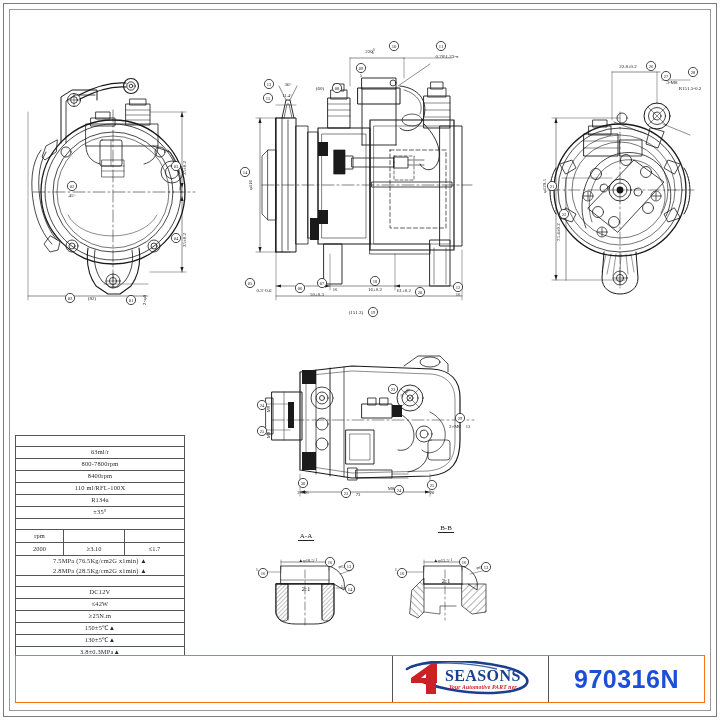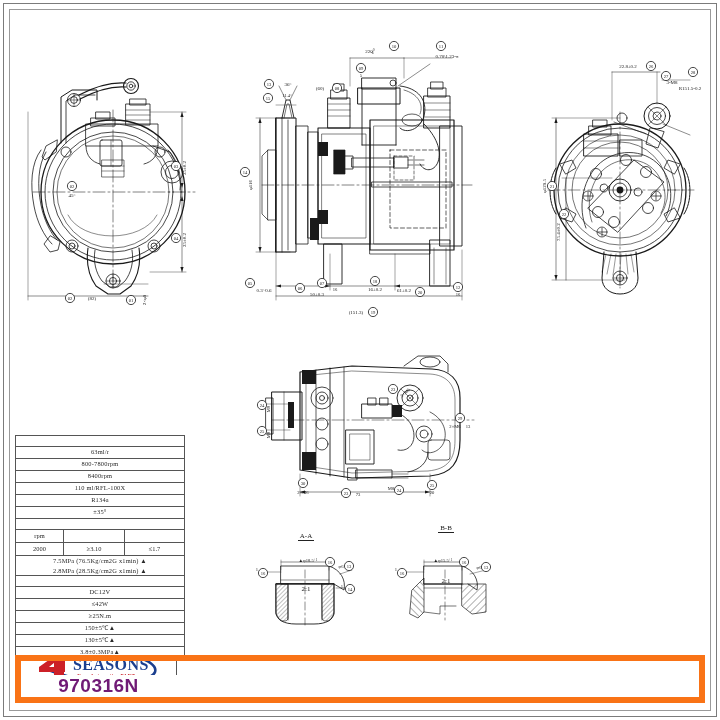--- a/index.html
+++ b/index.html
@@ -47,36 +47,35 @@
     color:#2a2a2a;
   }
   #spec-table .rpmrow .c:last-child{border-right:none;}
   #spec-table .rpmrow .c1{width:48px;}
   #spec-table .rpmrow .c2{width:61px;}
   #spec-table .rpmrow .c3{flex:1;}
 
   
   #title-block{
     position:absolute;left:15px;top:655px;width:690px;height:48px;
-    border:6px solid #f97316;box-sizing:border-box;background:#fff;
+    border:1px solid #f97316;box-sizing:border-box;background:#fff;
     display:flex;
-    flex-direction:column;
   }
   #tb-blank{flex:1;border-right:1px solid #555;}
   #tb-logo{
     width:155px;border-right:1px solid #555;
     display:flex;align-items:center;justify-content:center;
     position:relative;overflow:hidden;
   }
   #tb-part{
     width:155px;display:flex;align-items:center;justify-content:center;
   }
   #tb-part .pn{
     font-family:"Liberation Sans", sans-serif;
-    font-weight:bold;font-size:19px;letter-spacing:.5px;color:#701a75;text-align:center;
+    font-weight:bold;font-size:25px;letter-spacing:.5px;color:#1d4ed8;text-align:center;
   }
   .logo-wrap{position:relative;width:140px;height:36px;}
   .logo-wrap svg{position:absolute;left:0;top:0;}
 
   
   .sec-caption{
     position:absolute;text-align:center;font-size:7px;color:#1a1a1a;
     font-family:"Liberation Serif", serif;line-height:1.15;
   }
   .sec-caption .lbl{border-bottom:1px solid #222;padding:0 2px;display:inline-block;}

